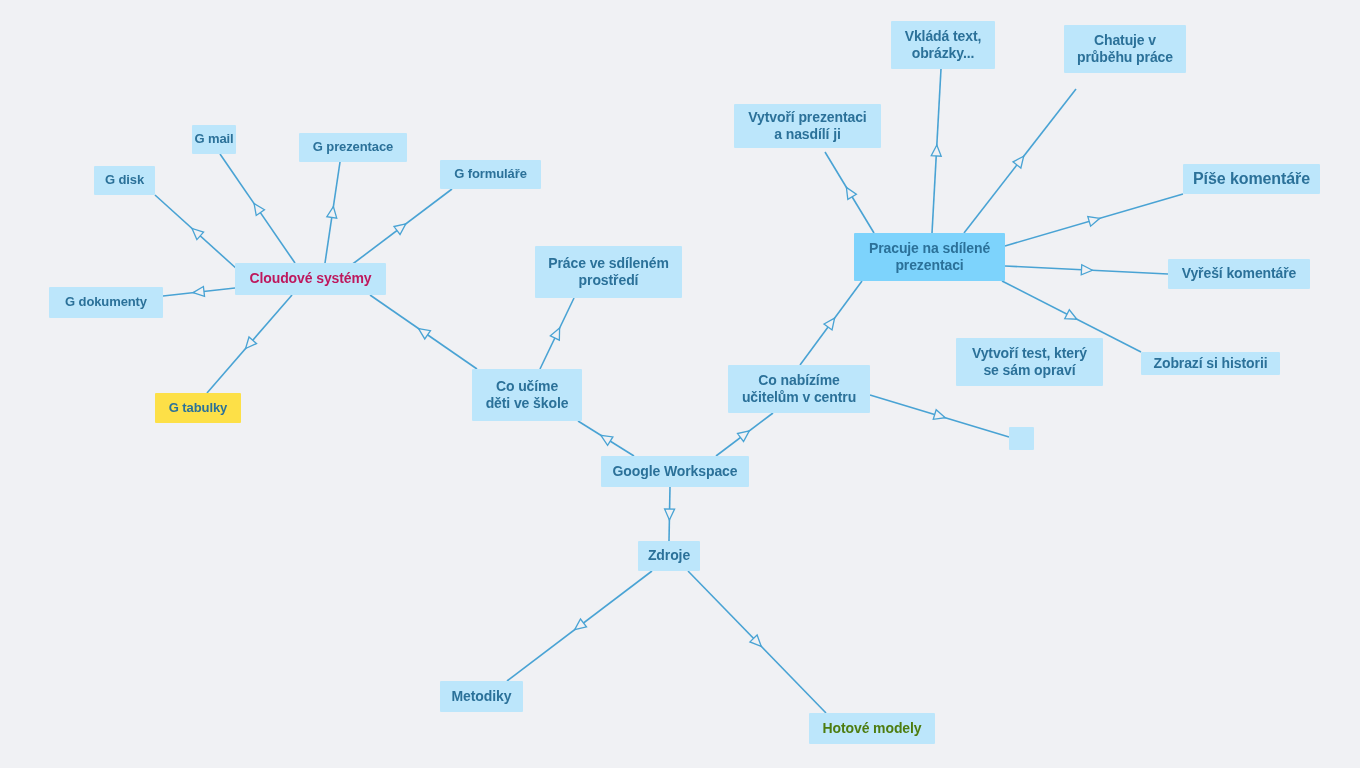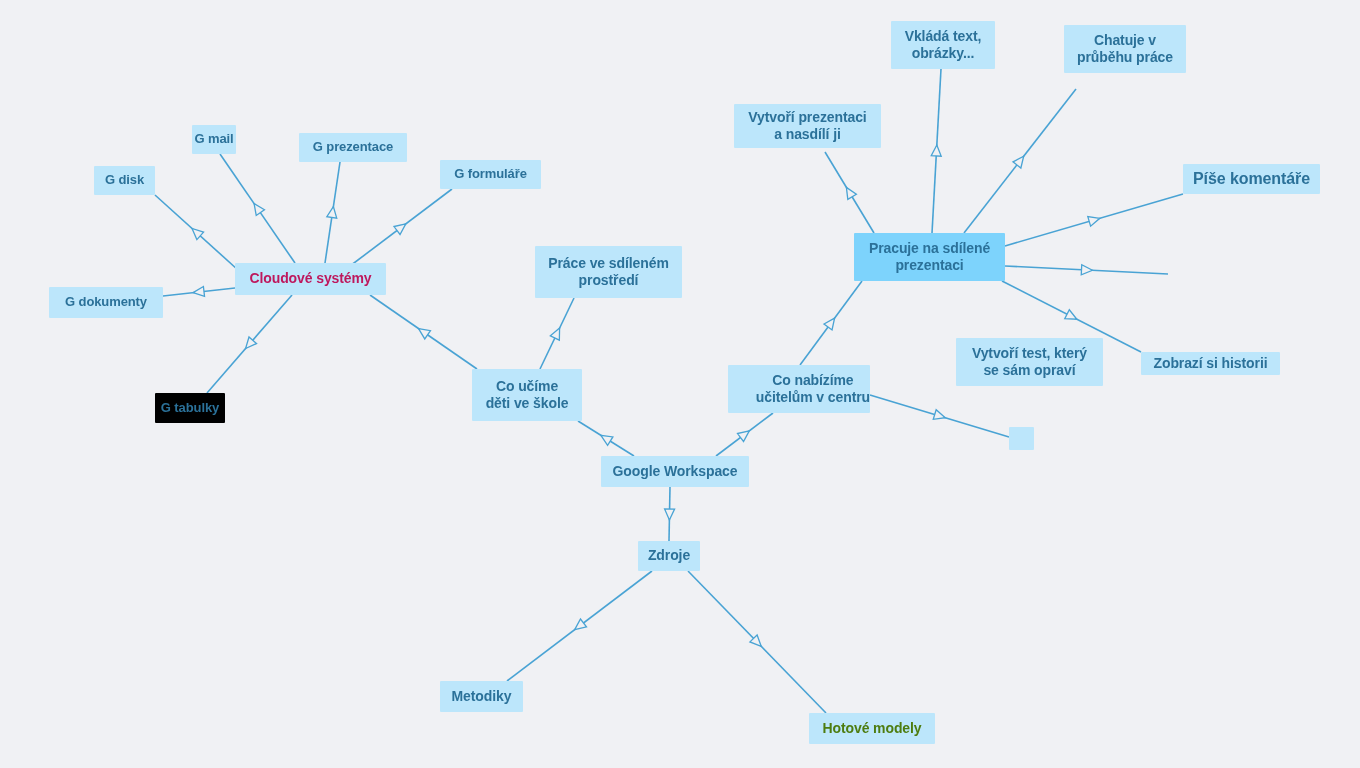--- a/index.html
+++ b/index.html
@@ -130,38 +130,39 @@
       <g>
         <line x1="688" y1="571" x2="826" y2="713" stroke="#49a3d4" stroke-width="1.6"></line>
         <path d="M 6 0 L -5 -5 L -5 5 Z" transform="translate(757,642) rotate(45.81845546168862)" fill="#f0f1f4" stroke="#49a3d4" stroke-width="1.3" stroke-linejoin="miter"></path>
       </g>
     </svg>
 <div class="node" style="left: 94px; top: 166px; width: 61px; height: 29px; font-size: 13px; background: rgb(188, 230, 251); color: rgb(43, 113, 153);"><span>G disk</span></div>
     <div class="node" style="left: 192px; top: 125px; width: 44px; height: 29px; font-size: 13px; background: rgb(188, 230, 251); color: rgb(43, 113, 153);"><span>G mail</span></div>
     <div class="node" style="left: 299px; top: 133px; width: 108px; height: 29px; font-size: 13px; background: rgb(188, 230, 251); color: rgb(43, 113, 153);"><span>G prezentace</span></div>
     <div class="node" style="left: 440px; top: 160px; width: 101px; height: 29px; font-size: 13px; background: rgb(188, 230, 251); color: rgb(43, 113, 153);"><span>G formuláře</span></div>
     <div class="node" style="left: 49px; top: 287px; width: 114px; height: 31px; font-size: 13px; background: rgb(188, 230, 251); color: rgb(43, 113, 153);"><span>G dokumenty</span></div>
-    <div class="node" style="left: 155px; top: 393px; width: 70px; height: 30px; font-size: 13px; background: #000000; color: rgb(43, 113, 153);"><span>G tabulky</span></div>
+    <div class="node" style="left: 155px; top: 393px; width: 86px; height: 30px; font-size: 13px; background: #fde047; color: rgb(43, 113, 153);"><span>G tabulky</span></div>
     <div class="node" style="left: 235px; top: 263px; width: 151px; height: 32px; font-size: 14px; background: rgb(188, 230, 251); color: #be185d;"><span>Cloudové systémy</span></div>
     <div class="node" style="left: 535px; top: 246px; width: 147px; height: 52px; font-size: 14px; background: rgb(188, 230, 251); color: rgb(43, 113, 153);"><span>Práce ve sdíleném
 prostředí</span></div>
     <div class="node" style="left: 472px; top: 369px; width: 110px; height: 52px; font-size: 14px; background: rgb(188, 230, 251); color: rgb(43, 113, 153);"><span>Co učíme
 děti ve škole</span></div>
     <div class="node" style="left: 601px; top: 456px; width: 148px; height: 31px; font-size: 14px; background: rgb(188, 230, 251); color: rgb(43, 113, 153);"><span>Google Workspace</span></div>
-    <div class="node" style="left: 728px; top: 365px; width: 142px; height: 48px; font-size: 14px; background: rgb(188, 230, 251); color: rgb(43, 113, 153); justify-content: flex-end;"><span>Co nabízíme
+    <div class="node" style="left: 728px; top: 365px; width: 142px; height: 48px; font-size: 14px; background: rgb(188, 230, 251); color: rgb(43, 113, 153);"><span>Co nabízíme
 učitelům v centru</span></div>
     <div class="node" style="left: 854px; top: 233px; width: 151px; height: 48px; font-size: 14px; background: #7dd3fc; color: rgb(43, 113, 153);"><span>Pracuje na sdílené
 prezentaci</span></div>
     <div class="node" style="left: 734px; top: 104px; width: 147px; height: 44px; font-size: 14px; background: rgb(188, 230, 251); color: rgb(43, 113, 153);"><span>Vytvoří prezentaci
 a nasdílí ji</span></div>
     <div class="node" style="left: 891px; top: 21px; width: 104px; height: 48px; font-size: 14px; background: rgb(188, 230, 251); color: rgb(43, 113, 153);"><span>Vkládá text,
 obrázky...</span></div>
     <div class="node" style="left: 1064px; top: 25px; width: 122px; height: 48px; font-size: 14px; background: rgb(188, 230, 251); color: rgb(43, 113, 153);"><span>Chatuje v
 průběhu práce</span></div>
     <div class="node" style="left: 1183px; top: 164px; width: 137px; height: 30px; font-size: 16px; background: rgb(188, 230, 251); color: rgb(43, 113, 153);"><span>Píše komentáře</span></div>
+    <div class="node" style="left: 1168px; top: 259px; width: 142px; height: 30px; font-size: 14px; background: rgb(188, 230, 251); color: rgb(43, 113, 153);"><span>Vyřeší komentáře</span></div>
     <div class="node" style="left: 1141px; top: 352px; width: 139px; height: 23px; font-size: 14px; background: rgb(188, 230, 251); color: rgb(43, 113, 153);"><span>Zobrazí si historii</span></div>
     <div class="node" style="left: 956px; top: 338px; width: 147px; height: 48px; font-size: 14px; background: rgb(188, 230, 251); color: rgb(43, 113, 153);"><span>Vytvoří test, který
 se sám opraví</span></div>
     <div class="node" style="left: 1009px; top: 427px; width: 25px; height: 23px; font-size: 13px; background: rgb(188, 230, 251); color: rgb(43, 113, 153);"><span></span></div>
     <div class="node" style="left: 638px; top: 541px; width: 62px; height: 30px; font-size: 14px; background: rgb(188, 230, 251); color: rgb(43, 113, 153);"><span>Zdroje</span></div>
     <div class="node" style="left: 440px; top: 681px; width: 83px; height: 31px; font-size: 14px; background: rgb(188, 230, 251); color: rgb(43, 113, 153);"><span>Metodiky</span></div>
     <div class="node" style="left: 809px; top: 713px; width: 126px; height: 31px; font-size: 14px; background: rgb(188, 230, 251); color: #4d7c0f;"><span>Hotové modely</span></div>
   </div>
 
 </body></html>

